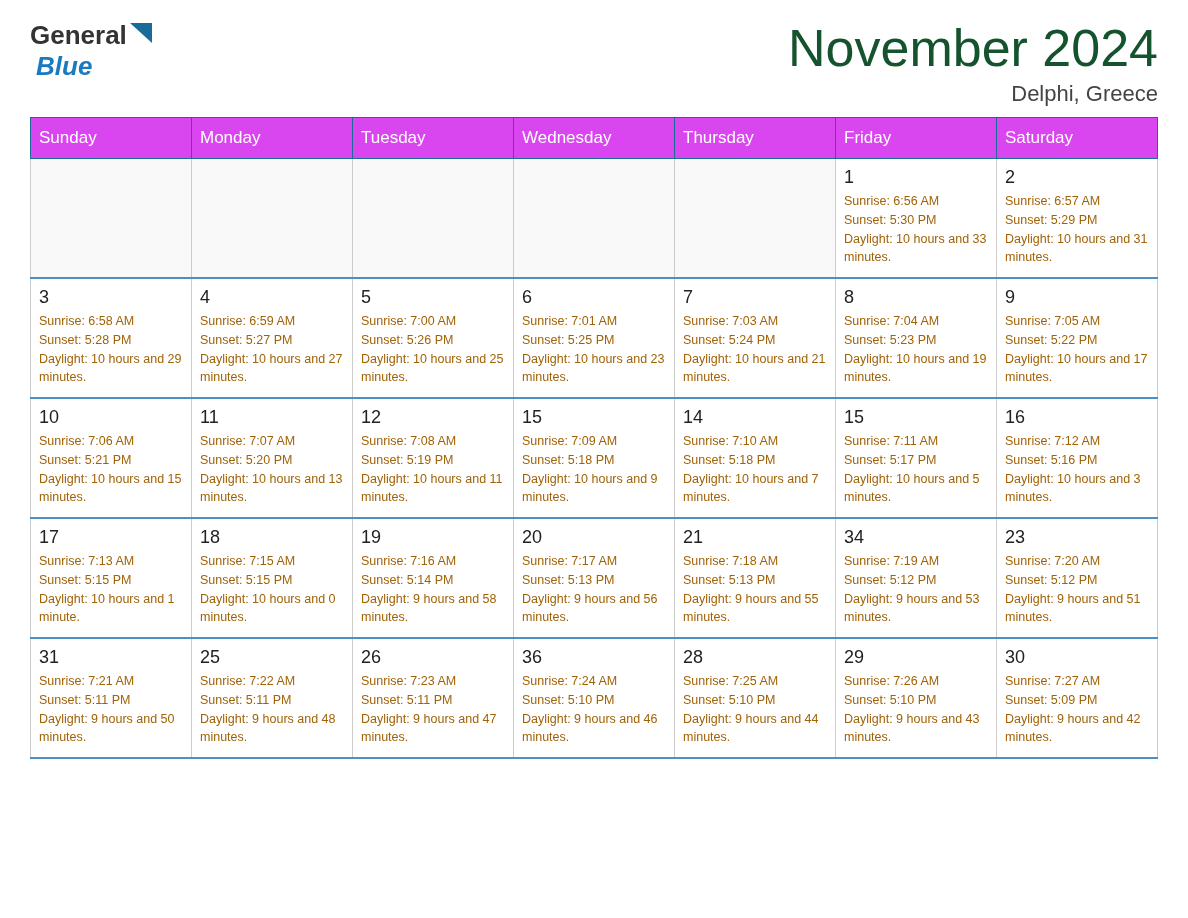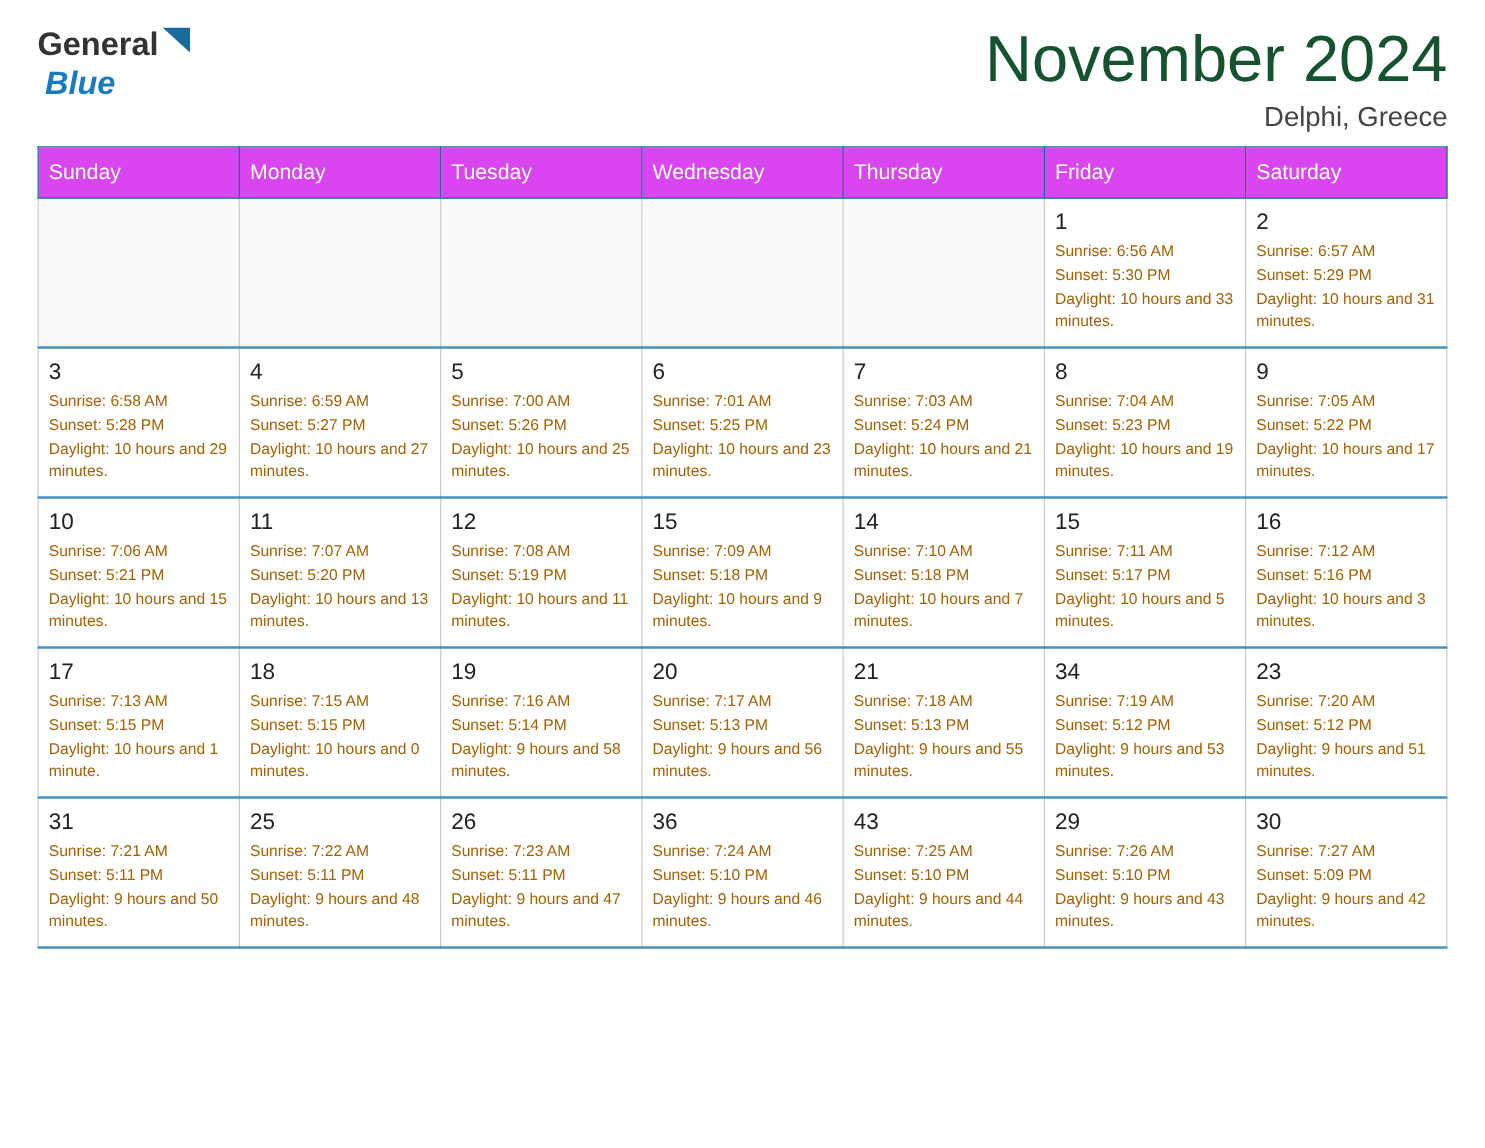--- a/index.html
+++ b/index.html
@@ -251,21 +251,21 @@
         </td>
         <td>
           <span class="day-num">26</span>
           <div class="day-info">Sunrise: 7:23 AM<br>Sunset: 5:11 PM<br>Daylight: 9 hours and 47 minutes.</div>
         </td>
         <td>
           <span class="day-num">36</span>
           <div class="day-info">Sunrise: 7:24 AM<br>Sunset: 5:10 PM<br>Daylight: 9 hours and 46 minutes.</div>
         </td>
         <td>
-          <span class="day-num">43</span>
+          <span class="day-num">28</span>
           <div class="day-info">Sunrise: 7:25 AM<br>Sunset: 5:10 PM<br>Daylight: 9 hours and 44 minutes.</div>
         </td>
         <td>
           <span class="day-num">29</span>
           <div class="day-info">Sunrise: 7:26 AM<br>Sunset: 5:10 PM<br>Daylight: 9 hours and 43 minutes.</div>
         </td>
         <td>
           <span class="day-num">30</span>
           <div class="day-info">Sunrise: 7:27 AM<br>Sunset: 5:09 PM<br>Daylight: 9 hours and 42 minutes.</div>
         </td>

